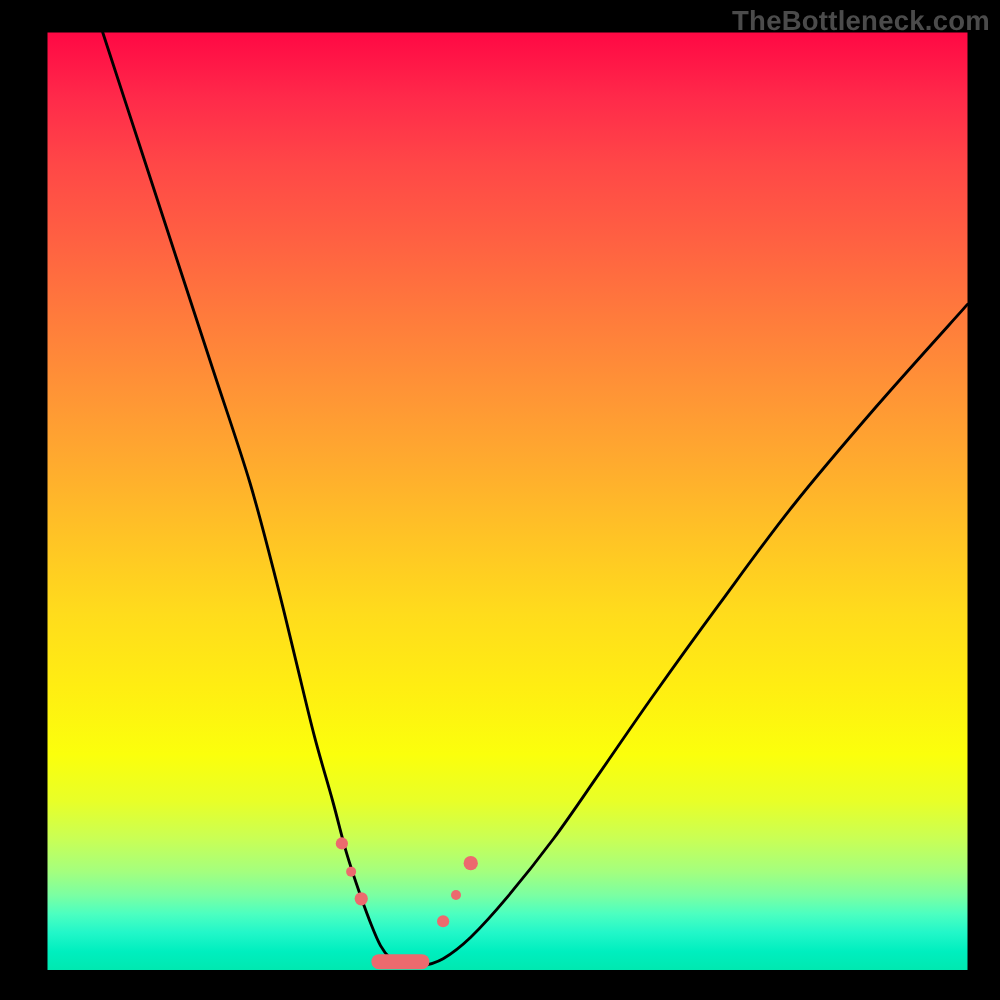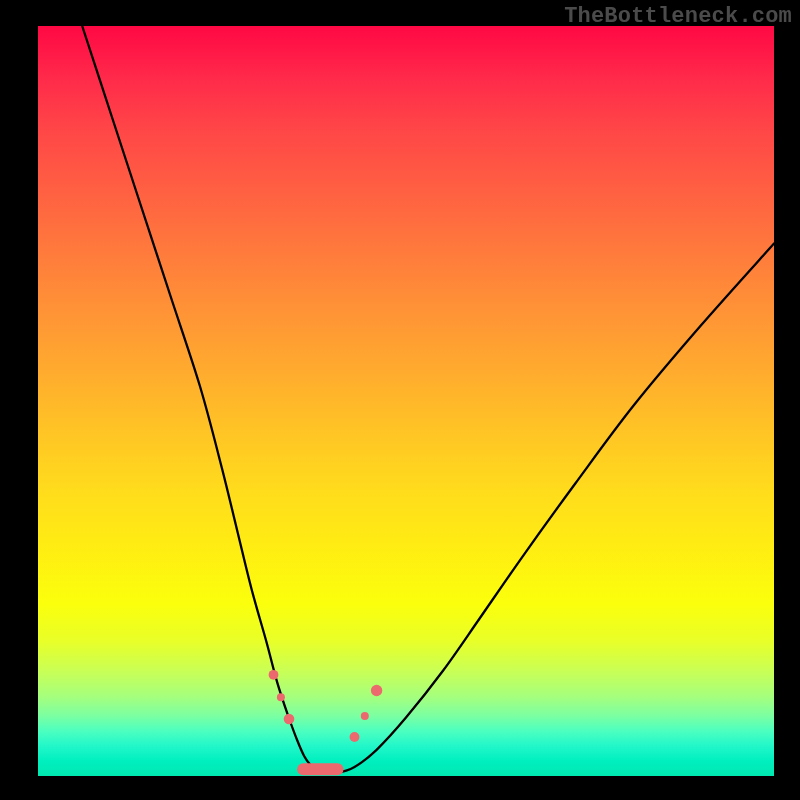--- a/index.html
+++ b/index.html
@@ -51,21 +51,20 @@
   }
   .watermark {
     position: absolute;
     top: 4px;
     right: 8px;
     color: #4b4b4b;
     font-size: 22px;
     font-weight: 600;
     letter-spacing: 0.2px;
     user-select: none;
-    font-family: Liberation Mono, monospace;
   }
   svg.overlay {
     position: absolute;
     left: 0;
     top: 0;
     width: 736px;
     height: 750px;
     overflow: visible;
   }
   .curve {

